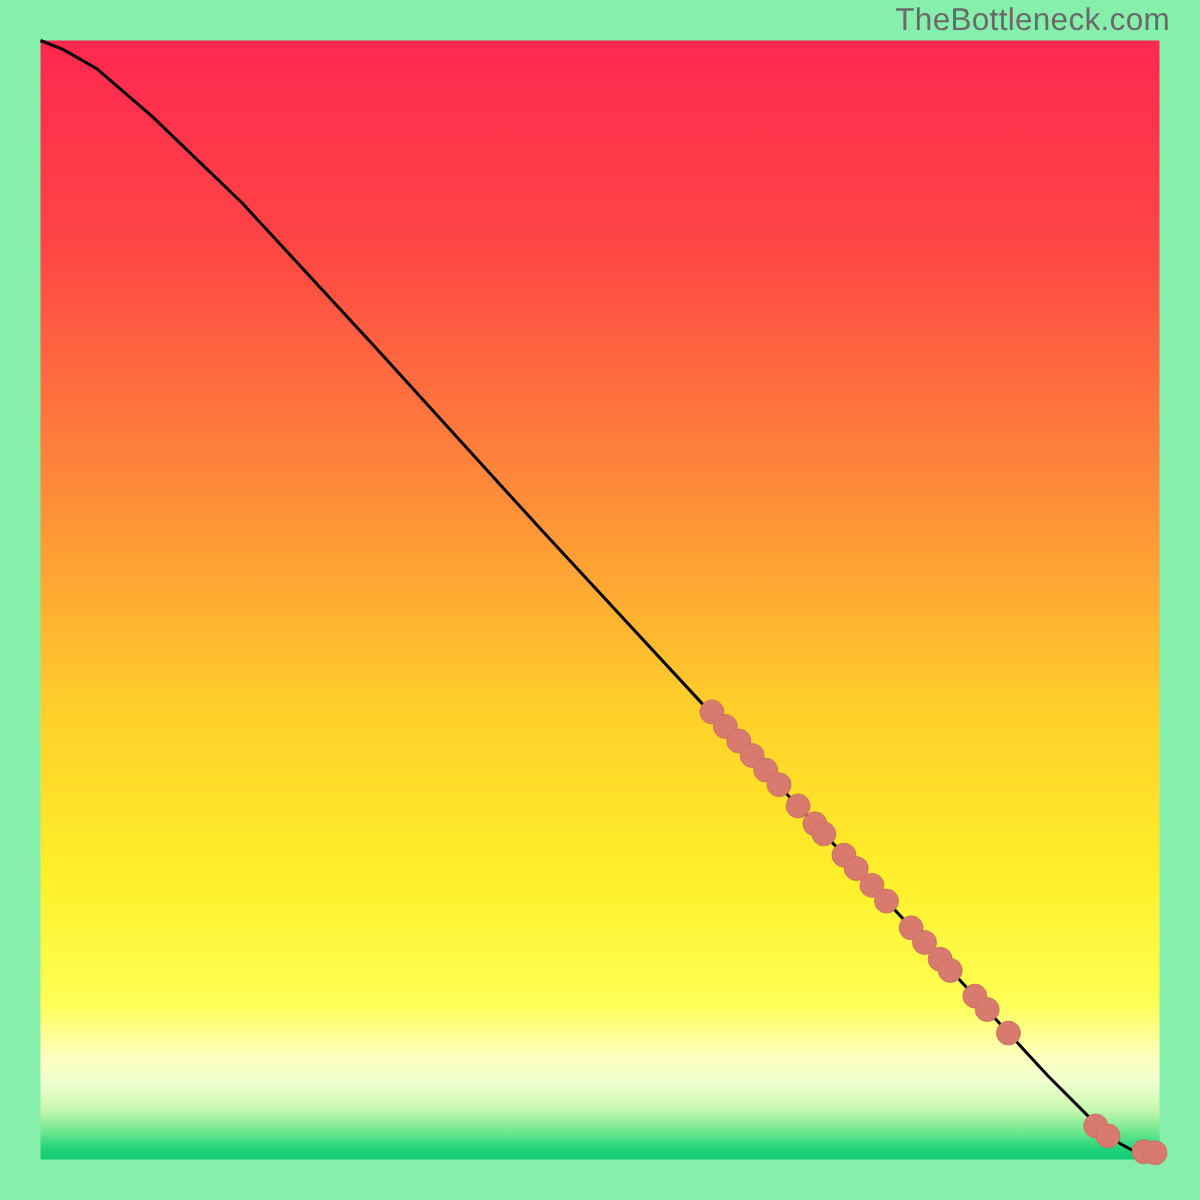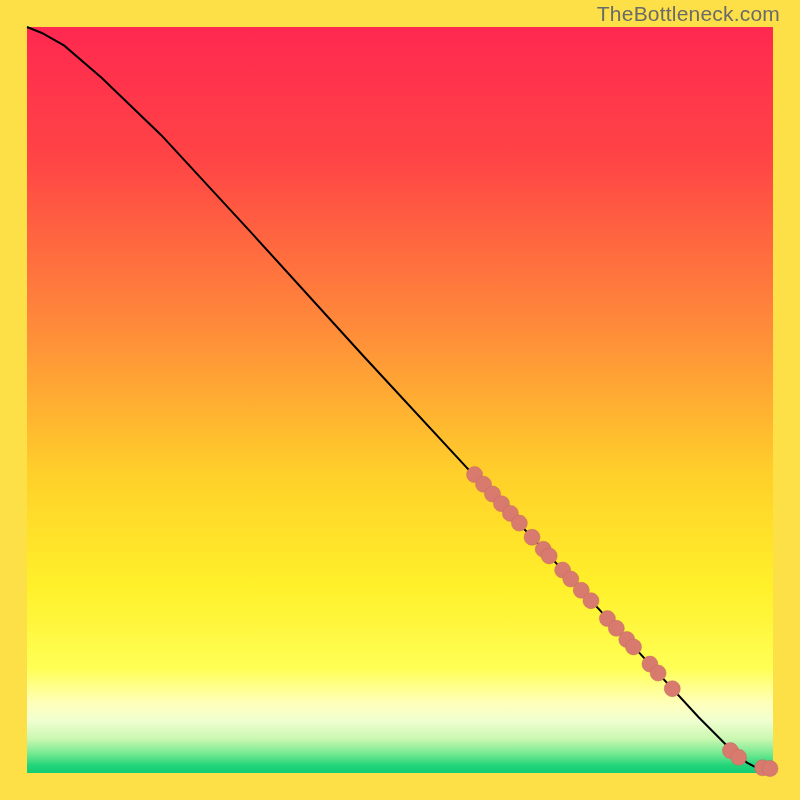--- a/index.html
+++ b/index.html
@@ -8,21 +8,21 @@
     width: 800px;
     height: 800px;
     background: #000;
     overflow: hidden;
     font-family: Arial, Helvetica, sans-serif;
   }
   .stage {
     position: relative;
     width: 800px;
     height: 800px;
-    background: #fde047;
+    background: #86efac;
   }
   .watermark {
     position: absolute;
     top: 2px;
     right: 20px;
     color: #6a6a6a;
     font-size: 21px;
     letter-spacing: 0.2px;
   }
   svg {

